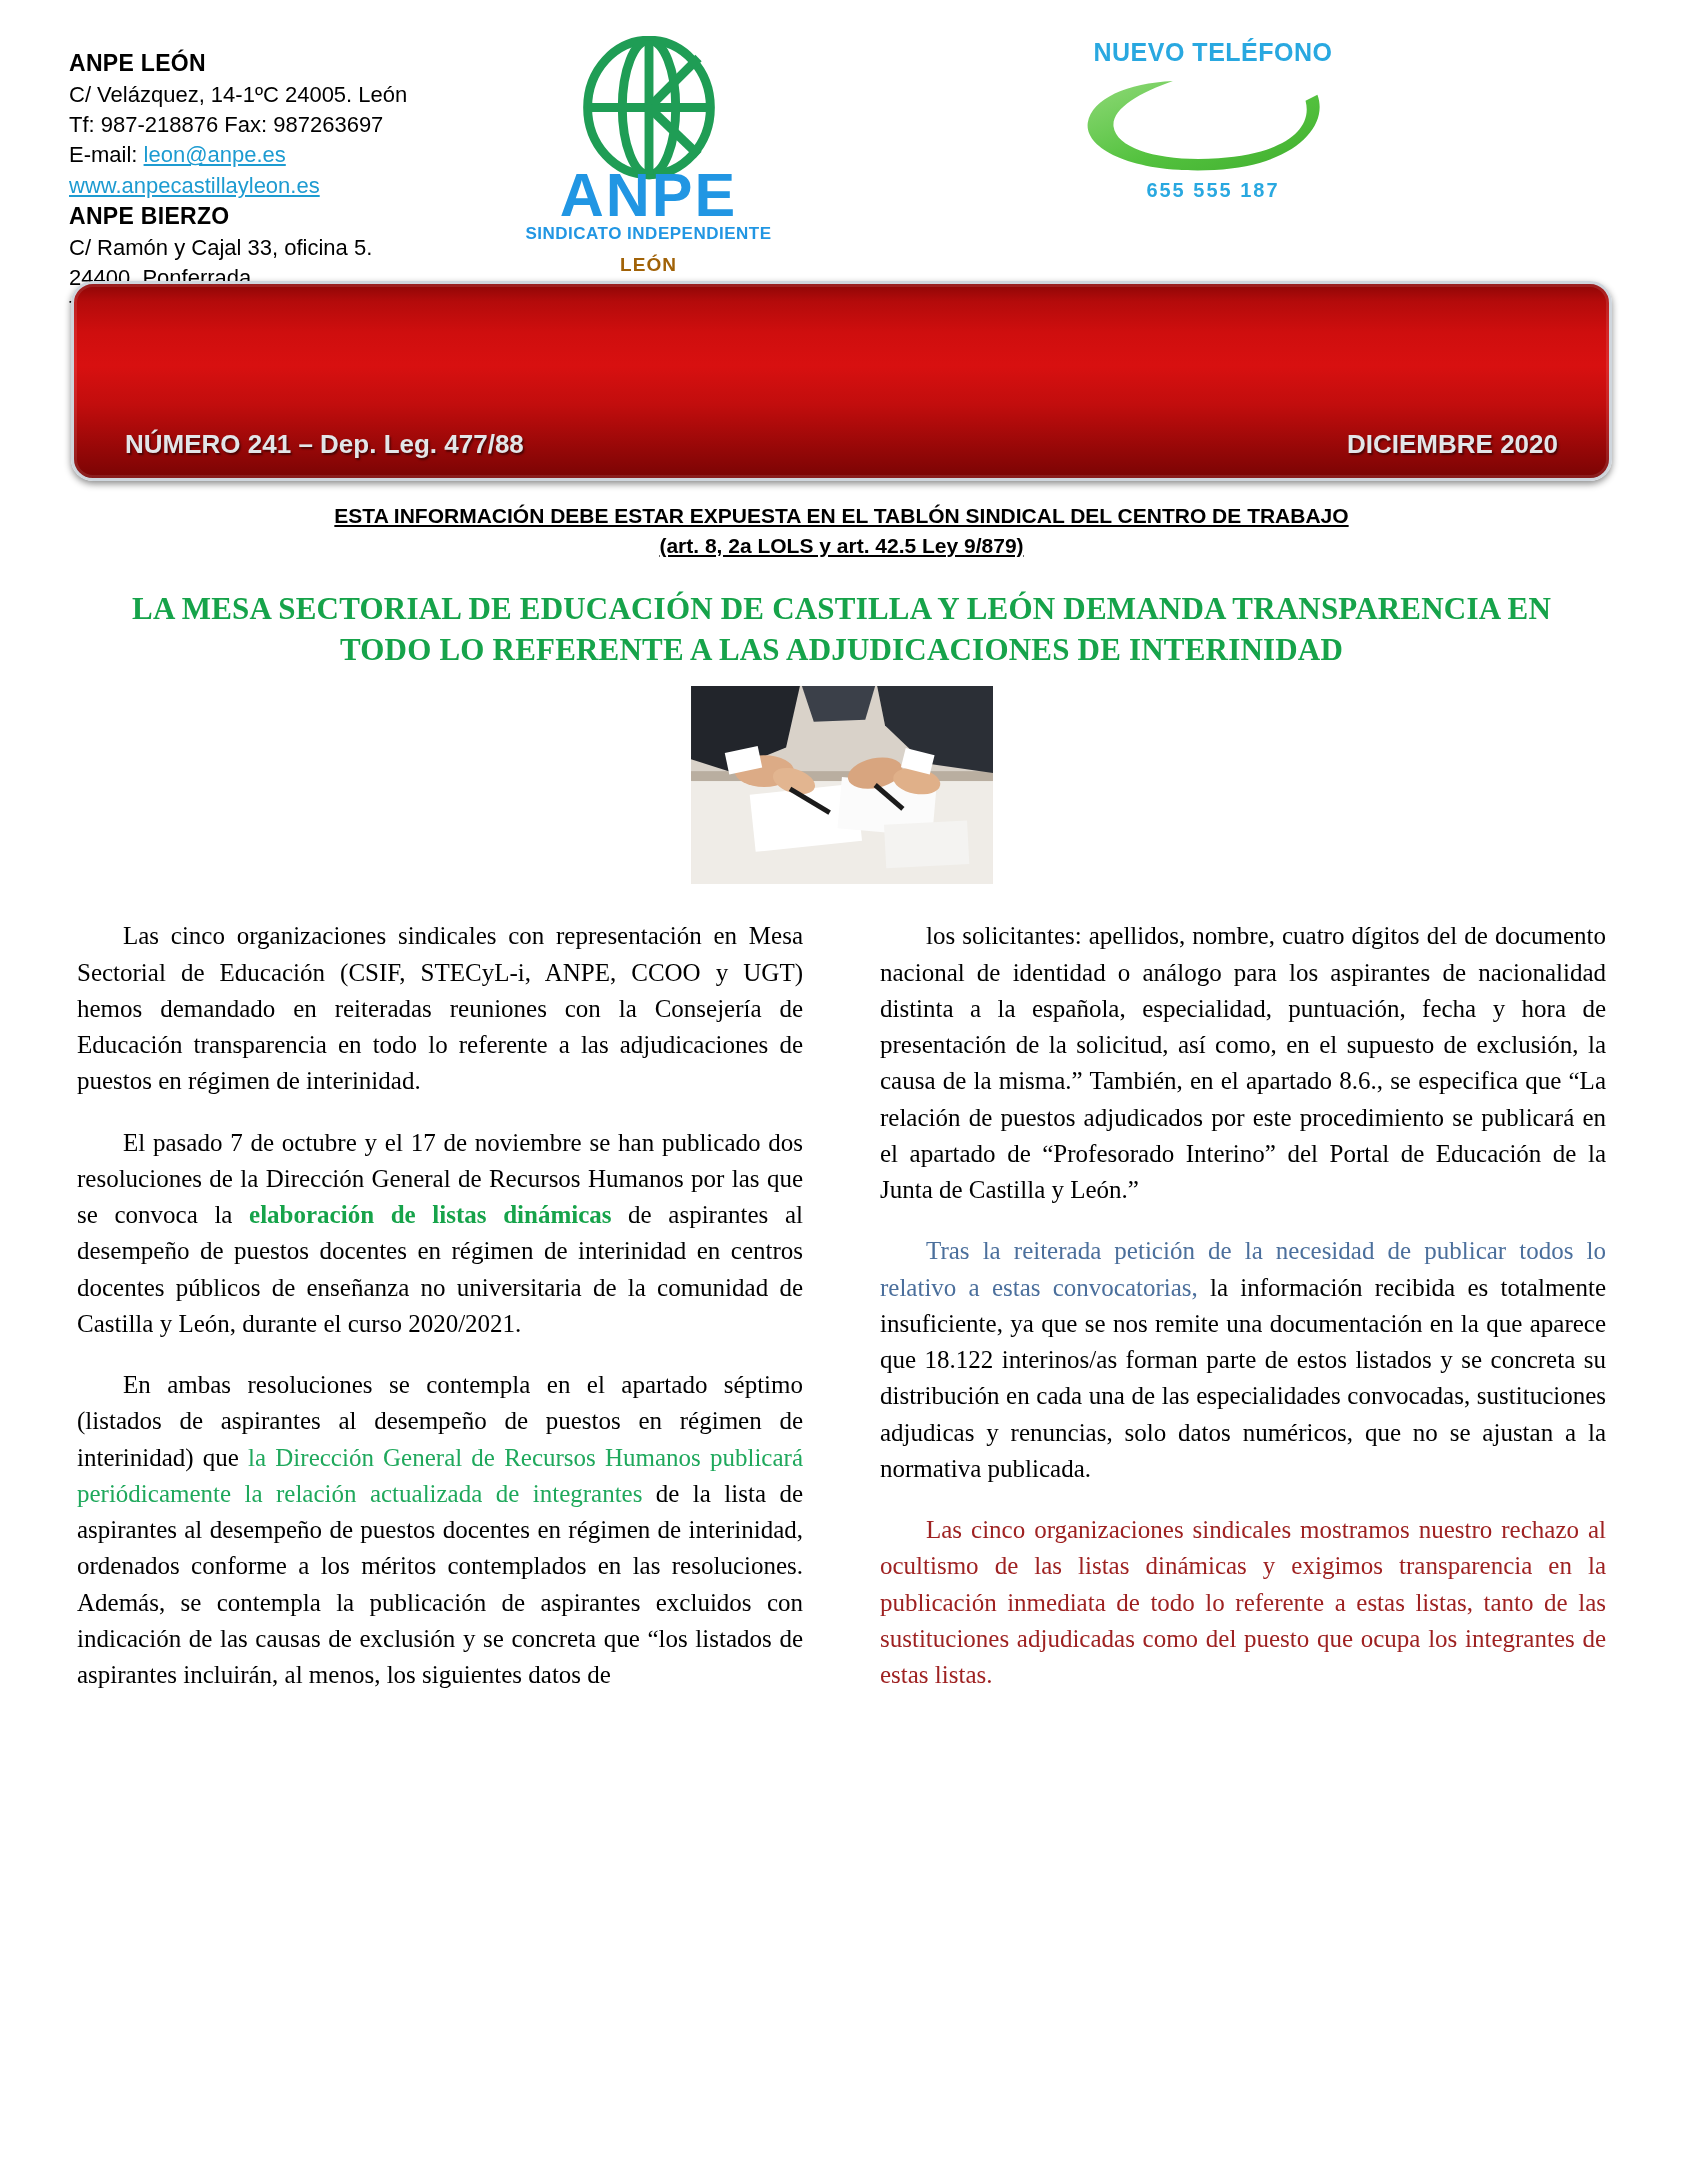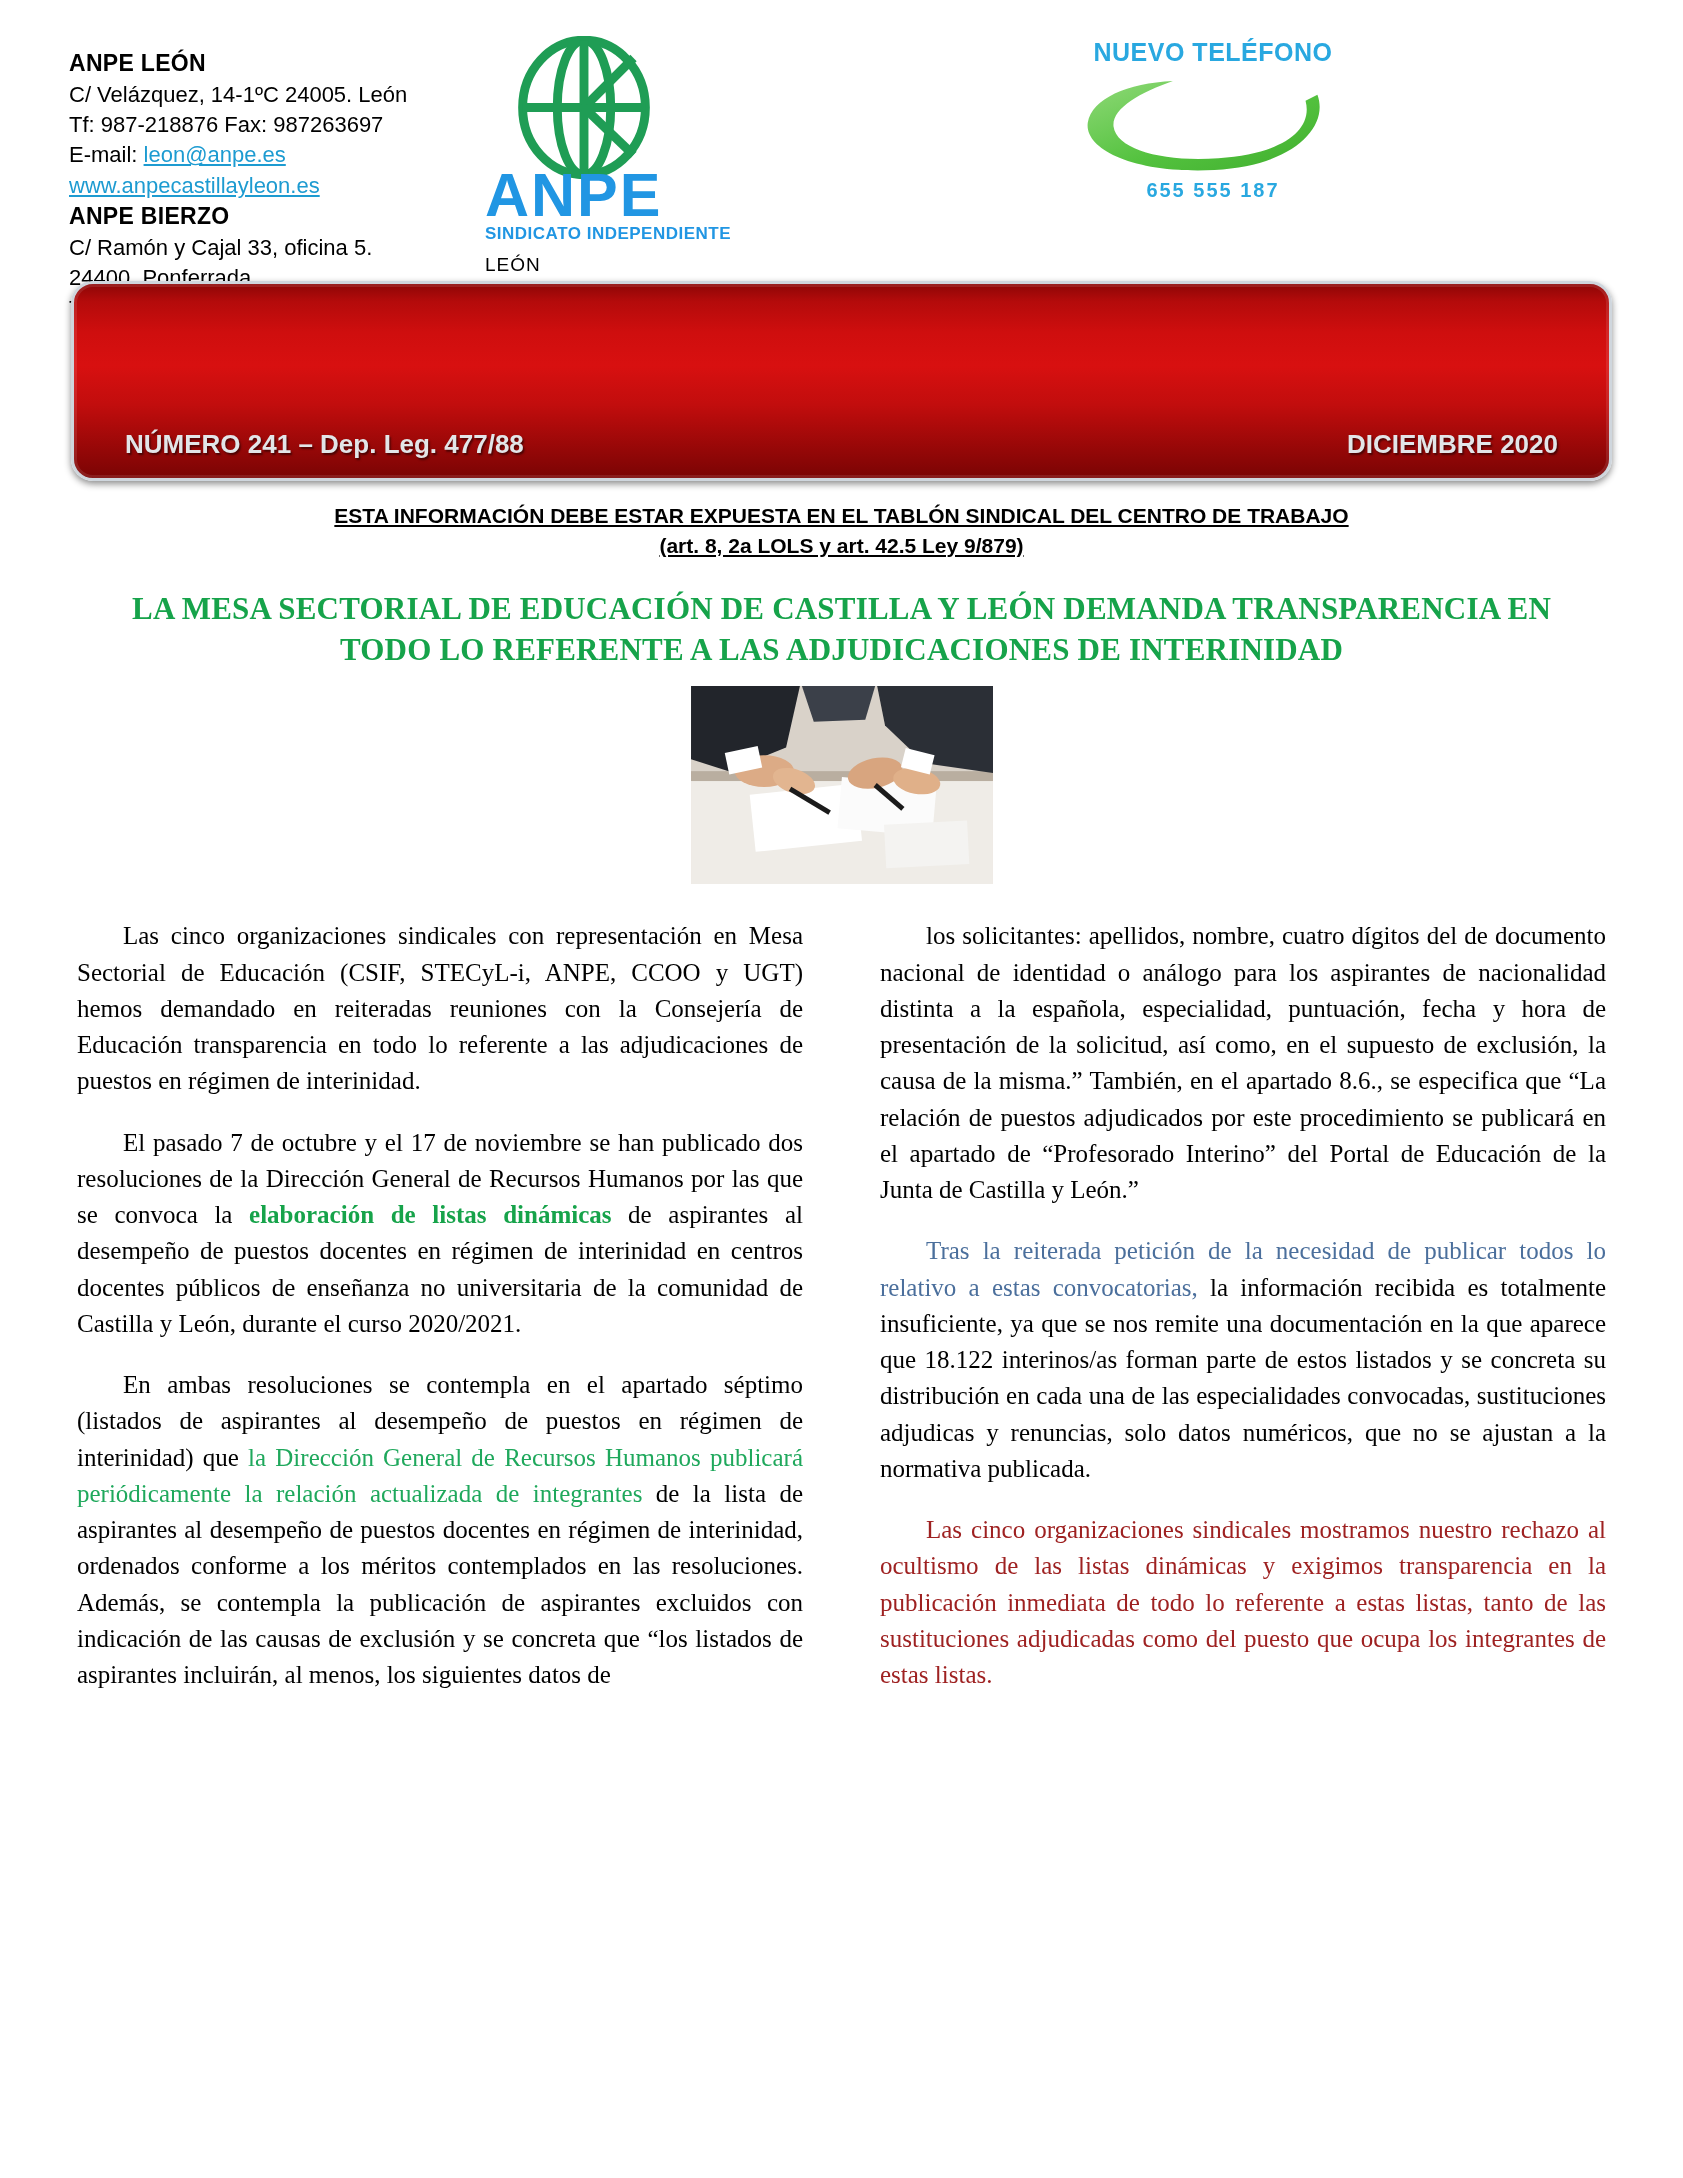--- a/index.html
+++ b/index.html
@@ -39,20 +39,21 @@
   }
   .contact-block .lnk {
     color: #1d9bd1;
     text-decoration: underline;
   }
 
   .logo-block {
     width: 327px;
     display: flex;
     flex-direction: column;
+    align-items: center;
     padding-top: 8px;
   }
   .logo-globe { width: 198px; height: 144px; display:block; }
   .logo-anpe-word {
     font-family: "Liberation Sans", sans-serif;
     font-weight: bold;
     font-size: 61px;
     color: #2196e3;
     letter-spacing: 2px;
     line-height: 0.85;
@@ -61,23 +62,23 @@
   .logo-sub {
     font-family: "Liberation Sans", sans-serif;
     font-weight: bold;
     font-size: 17px;
     color: #2196e3;
     letter-spacing: 0.5px;
     margin-top: 2px;
   }
   .logo-city {
     font-family: "Liberation Sans", sans-serif;
-    font-weight: normal;
+    font-weight: bold;
     font-size: 19px;
-    color: #000000;
+    color: #a16207;
     letter-spacing: 1px;
     margin-top: 10px;
   }
 
   .defensor-block {
     flex: 1;
     display: flex;
     flex-direction: column;
     align-items: center;
     padding-top: 10px;

